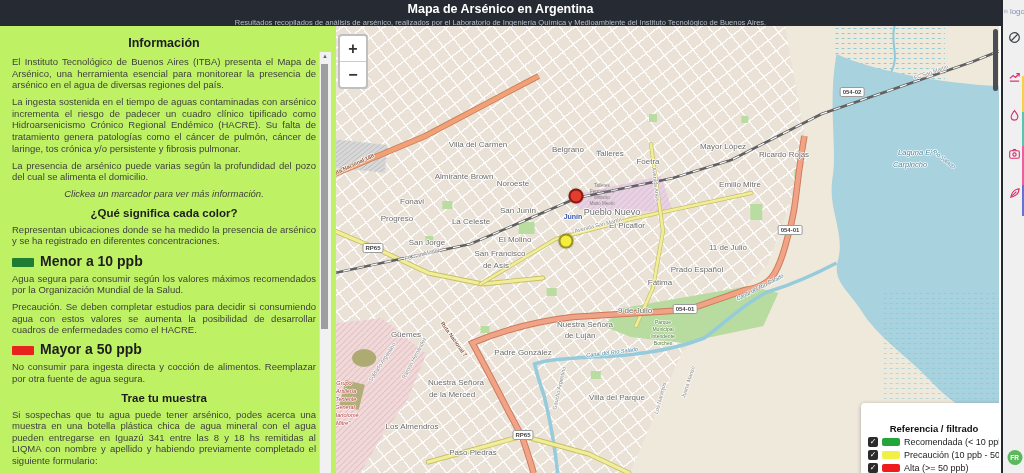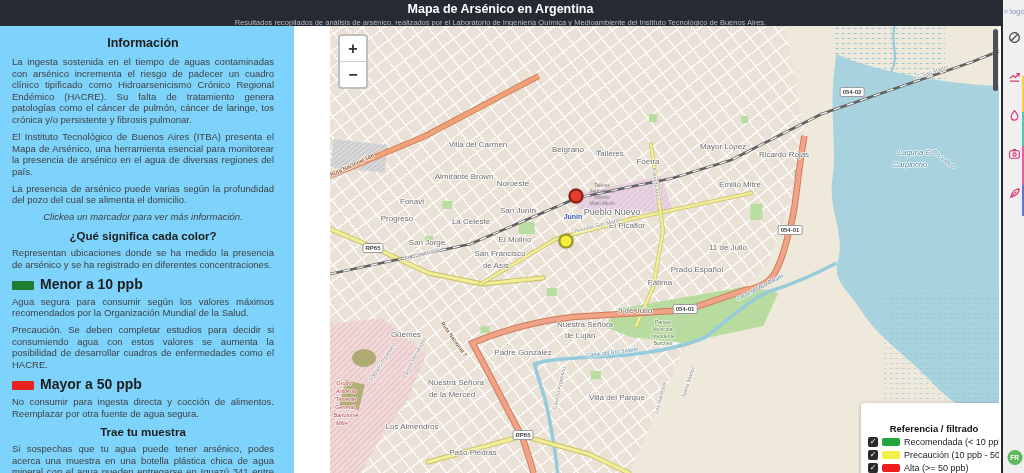--- a/index.html
+++ b/index.html
@@ -4,21 +4,21 @@
 <style>
   html,body{margin:0;padding:0;background:#fff;font-family:"Liberation Sans",sans-serif;}
   .app{position:relative;width:1024px;height:473px;overflow:hidden;background:#fff;}
 
   
   header{position:absolute;left:0;top:0;width:1001px;height:26px;background:#262b33;text-align:center;z-index:30;}
   .h-title{font-size:12.5px;font-weight:bold;color:#fff;padding-top:3px;line-height:1.1;}
   .h-sub{font-size:7.5px;color:#b6bec8;margin-top:1px;}
 
   
-  aside{position:absolute;left:0;top:26px;width:294px;height:447px;background:#7dd3fc;overflow:hidden;z-index:20;}
+  aside{position:absolute;left:0;top:26px;width:336px;height:447px;background:#bef264;overflow:hidden;z-index:20;}
   .sb-inner{position:absolute;left:12px;right:20px;top:0;bottom:0;color:#3f3f3f;}
   aside h1{font-size:12.5px;text-align:center;margin:10px 0 6px;color:#1d1d1d;}
   aside h2{font-size:11.5px;text-align:center;margin:7px 0 5px;color:#1d1d1d;}
   aside p{font-size:9.5px;line-height:1.22;text-align:justify;margin:0 0 5.5px;}
   aside p.hint{text-align:center;font-style:italic;}
   .lvl{margin:2px 0 4px;font-size:14px;color:#1d1d1d;}
   .lsw{display:inline-block;width:22px;height:9px;margin-right:6px;border-radius:1px;vertical-align:-1px;}
   .sb-track{position:absolute;left:319px;top:26px;width:11px;height:447px;background:#f1f1f1;border-left:1px solid #dcdcdc;z-index:25;}
   .sb-arrow{position:absolute;left:320px;width:10px;text-align:center;font-size:6px;color:#666;z-index:26;}
   .sb-thumb{position:absolute;left:321px;top:38px;width:7px;height:265px;background:#9e9e9e;z-index:26;}
@@ -72,22 +72,22 @@
 <div class="app">
 
   <header>
     <div class="h-title">Mapa de Arsénico en Argentina</div>
     <div class="h-sub">Resultados recopilados de análisis de arsénico, realizados por el Laboratorio de Ingeniería Química y Medioambiente del Instituto Tecnológico de Buenos Aires.</div>
   </header>
 
   <aside>
     <div class="sb-inner">
       <h1>Información</h1>
+      <p>El Instituto Tecnológico de Buenos Aires (ITBA) presenta el Mapa de Arsénico, una herramienta esencial para monitorear la presencia de arsénico en el agua de diversas regiones del país.</p>
       <p>La ingesta sostenida en el tiempo de aguas contaminadas con arsénico incrementa el riesgo de padecer un cuadro clínico tipificado como Hidroarsenicismo Crónico Regional Endémico (HACRE). Su falta de tratamiento genera patologías como el cáncer de pulmón, cáncer de laringe, tos crónica y/o persistente y fibrosis pulmonar.</p>
-      <p>El Instituto Tecnológico de Buenos Aires (ITBA) presenta el Mapa de Arsénico, una herramienta esencial para monitorear la presencia de arsénico en el agua de diversas regiones del país.</p>
       <p>La presencia de arsénico puede varias según la profundidad del pozo del cual se alimenta el domicilio.</p>
       <p class="hint">Clickea un marcador para ver más información.</p>
       <h2>¿Qué significa cada color?</h2>
       <p>Representan ubicaciones donde se ha medido la presencia de arsénico y se ha registrado en diferentes concentraciones.</p>
       <div id="levels">
           <div class="lvl"><span class="lsw" style="background: rgb(30, 125, 50);"></span><b>Menor a 10 ppb</b></div>
           <p>Agua segura para consumir según los valores máximos recomendados por la Organización Mundial de la Salud.</p>
           <p>Precaución. Se deben completar estudios para decidir si consumiendo agua con estos valores se aumenta la posibilidad de desarrollar cuadros de enfermedades como el HACRE.</p>
           <div class="lvl"><span class="lsw" style="background: rgb(232, 34, 28);"></span><b>Mayor a 50 ppb</b></div>
           <p>No consumir para ingesta directa y cocción de alimentos. Reemplazar por otra fuente de agua segura.</p>

